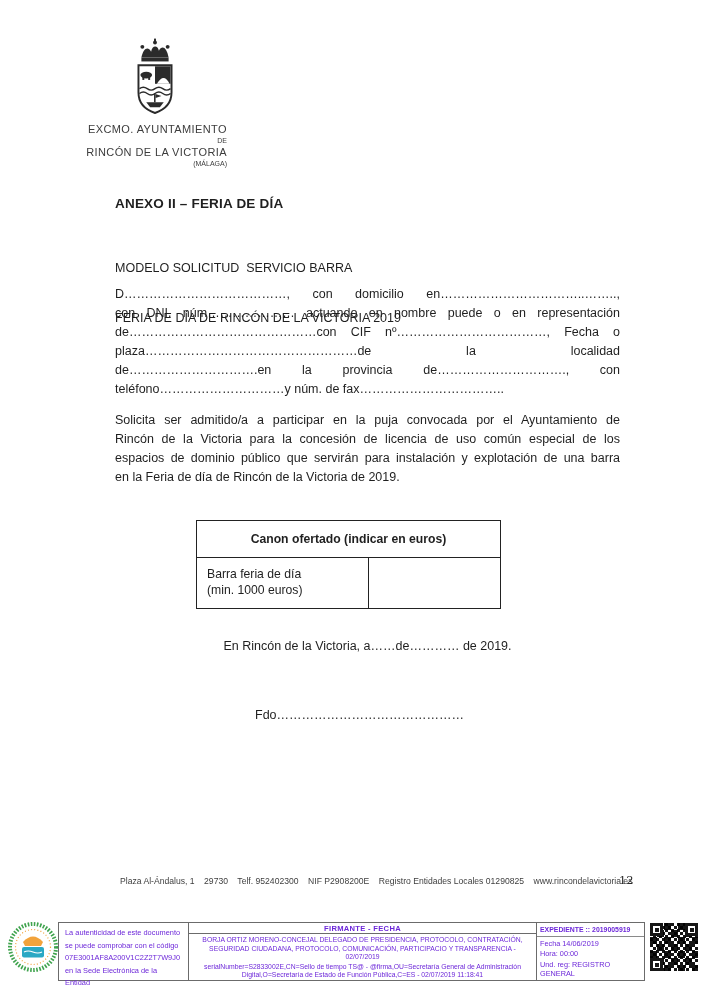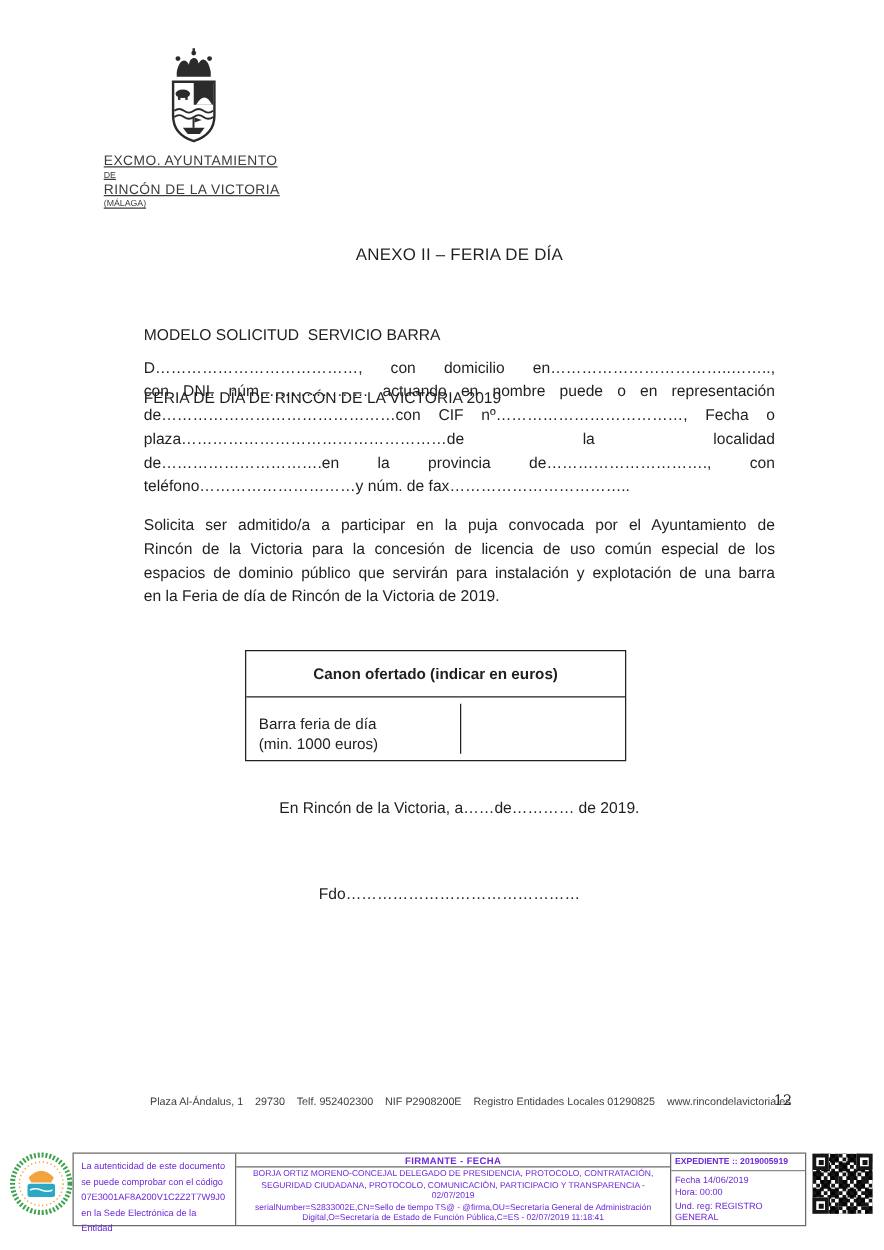--- a/index.html
+++ b/index.html
@@ -4,43 +4,43 @@
 <style>
   * { margin:0; padding:0; box-sizing:border-box; }
   html,body { background:#ffffff; }
   body {
     width:707px; height:1000px; position:relative; overflow:hidden;
     font-family:"Liberation Sans", sans-serif; color:#1f1f1f;
   }
   .page { position:absolute; inset:0; background:#fff; }
 
   
-  .org-header { position:absolute; left:83px; top:38px; width:144px; text-align:left; color:#3c3c3c;text-decoration:underline; }
+  .org-header { position:absolute; left:83px; top:38px; width:144px; text-align:right; color:#3c3c3c; }
   .crest { display:block; width:70px; height:78px; margin:0 auto 7px auto; }
   .org-l1 { font-size:11px; letter-spacing:.4px; }
   .org-l2 { font-size:7px;  margin-top:2px; }
   .org-l3 { font-size:11px; margin-top:2px; letter-spacing:.4px; }
   .org-l4 { font-size:7px;  margin-top:2px; }
 
   
   .content { position:absolute; left:115px; width:505px; }
-  .doc-title { top:196px; text-align:center; font-weight:normal; font-size:13.5px; letter-spacing:.2px; }
+  .doc-title { top:196px; font-weight:bold; font-size:13.5px; letter-spacing:.2px; }
   .doc-subtitle { top:227px; font-size:12.5px; line-height:16.5px; white-space:pre; }
 
   .para { font-size:12.5px; line-height:19px; }
   .p1 { top:285px; }
   .p2 { top:411px; }
   .jline { text-align:justify; text-align-last:justify; }
   .jline.last { text-align-last:left; }
 
   
   .canon-table { position:absolute; left:196px; top:520px; width:305px; border:1.3px solid #222; background:#fff; }
   .canon-header { height:37px; display:flex; align-items:center; justify-content:center;
                   font-weight:bold; font-size:12.2px; border-bottom:1.3px solid #222; }
-  .canon-row { display:flex; height:50px;align-items:center; }
+  .canon-row { display:flex; height:50px; }
   .canon-cell-label { width:172px; border-right:1.3px solid #222; padding:8px 4px 0 10px; font-size:12.2px; line-height:16px; }
   .canon-cell-value { flex:1; }
 
   .date-line { top:639px; text-align:center; font-size:12.5px; }
   .sig-line  { position:absolute; left:255px; top:708px; font-size:12.5px; }
 
   
   .footer-line { position:absolute; left:120px; top:876px; font-size:8.6px; color:#3e3e3e; white-space:pre; }
   .page-number { position:absolute; left:619px; top:873px; font-size:11.5px; font-family:"DejaVu Serif", serif; color:#2a2a2a; }
 

